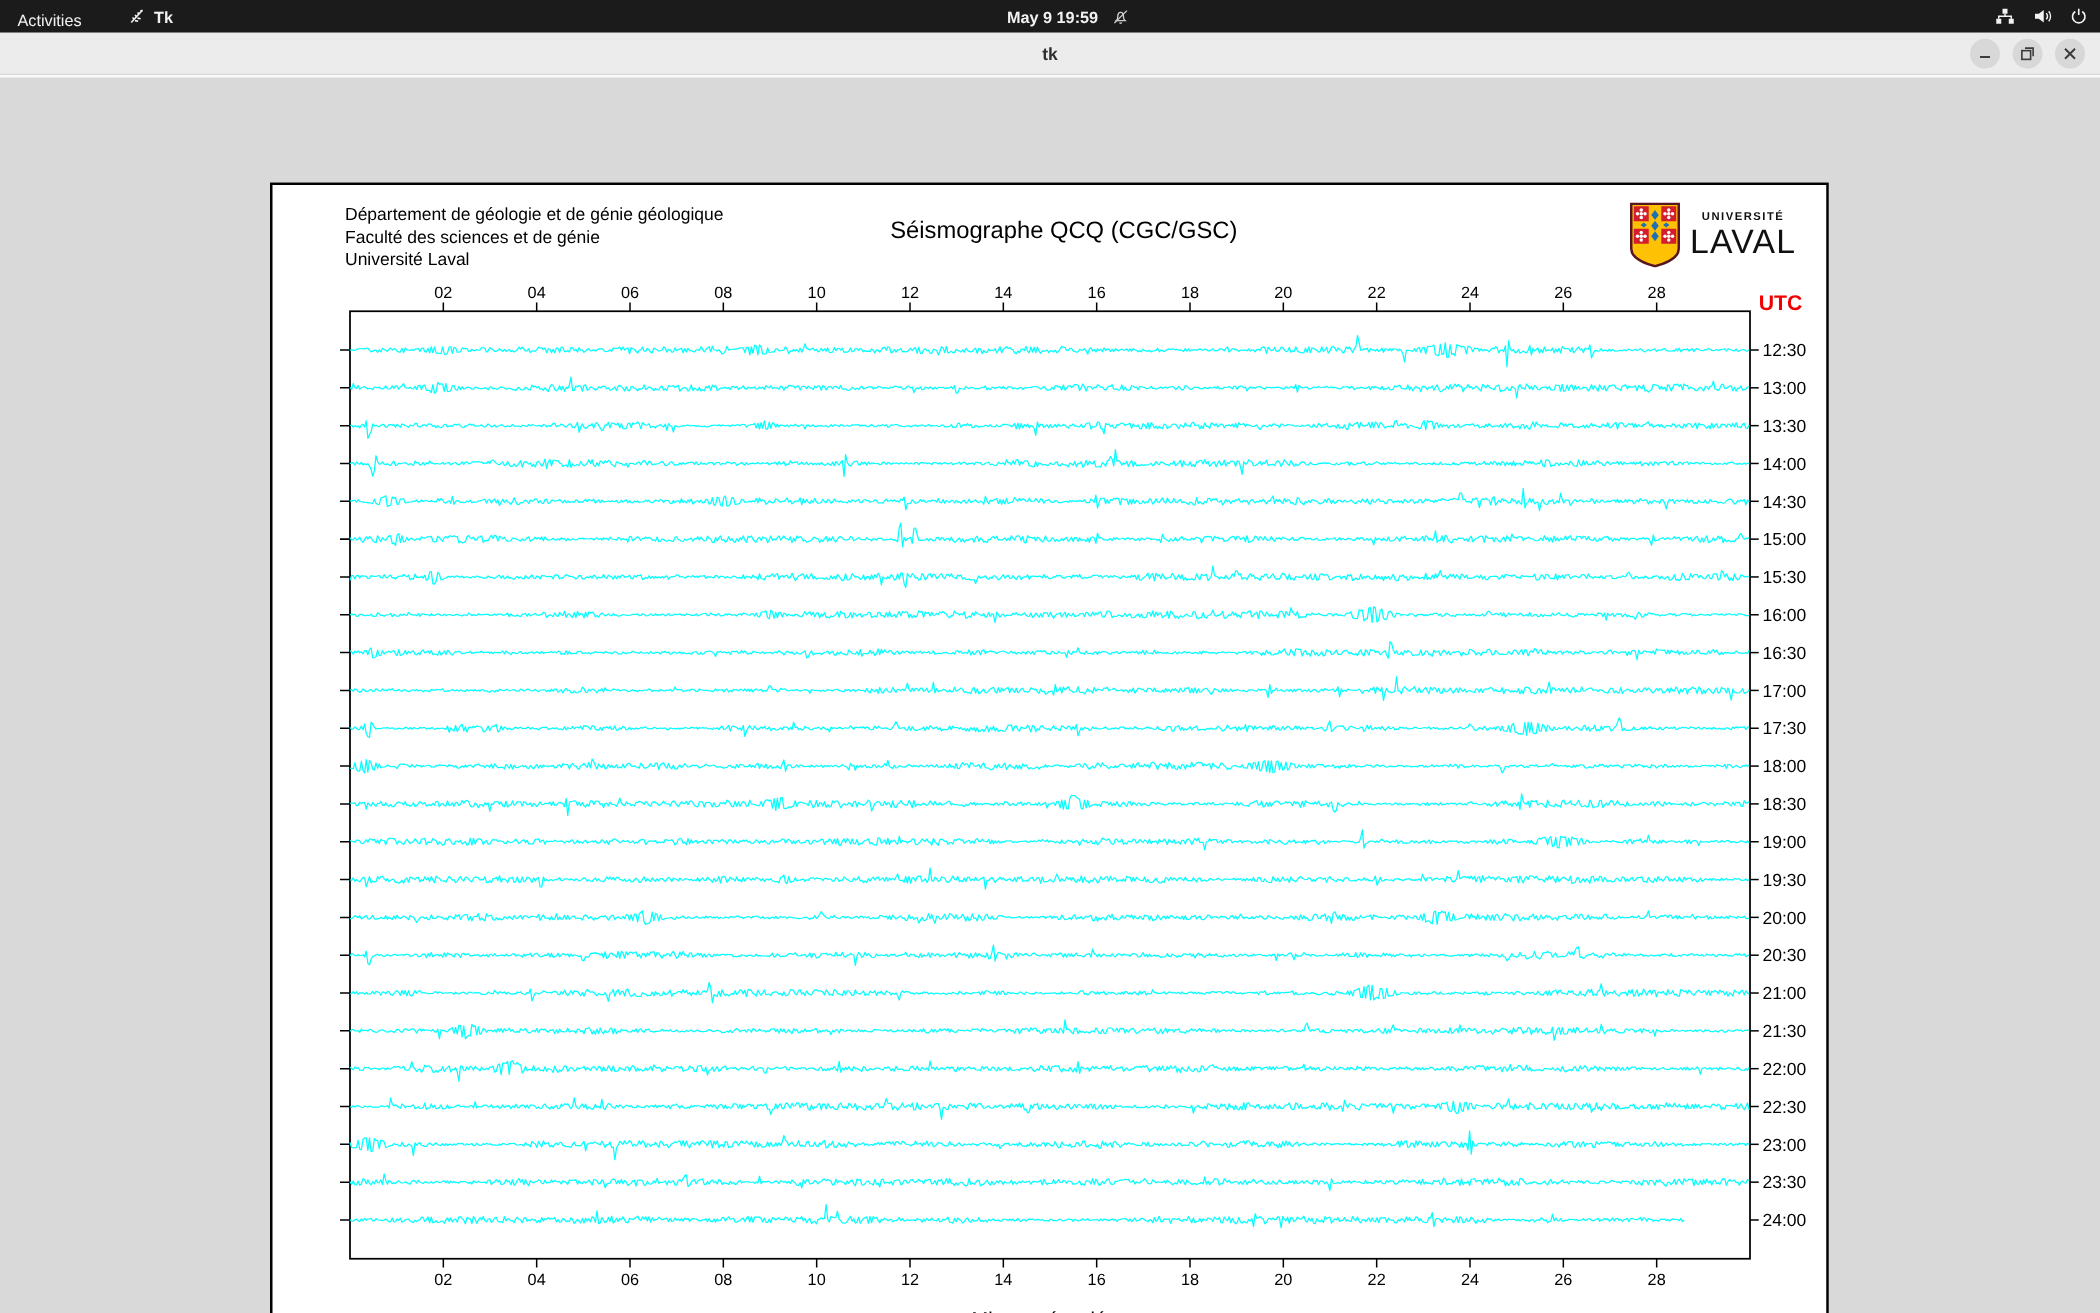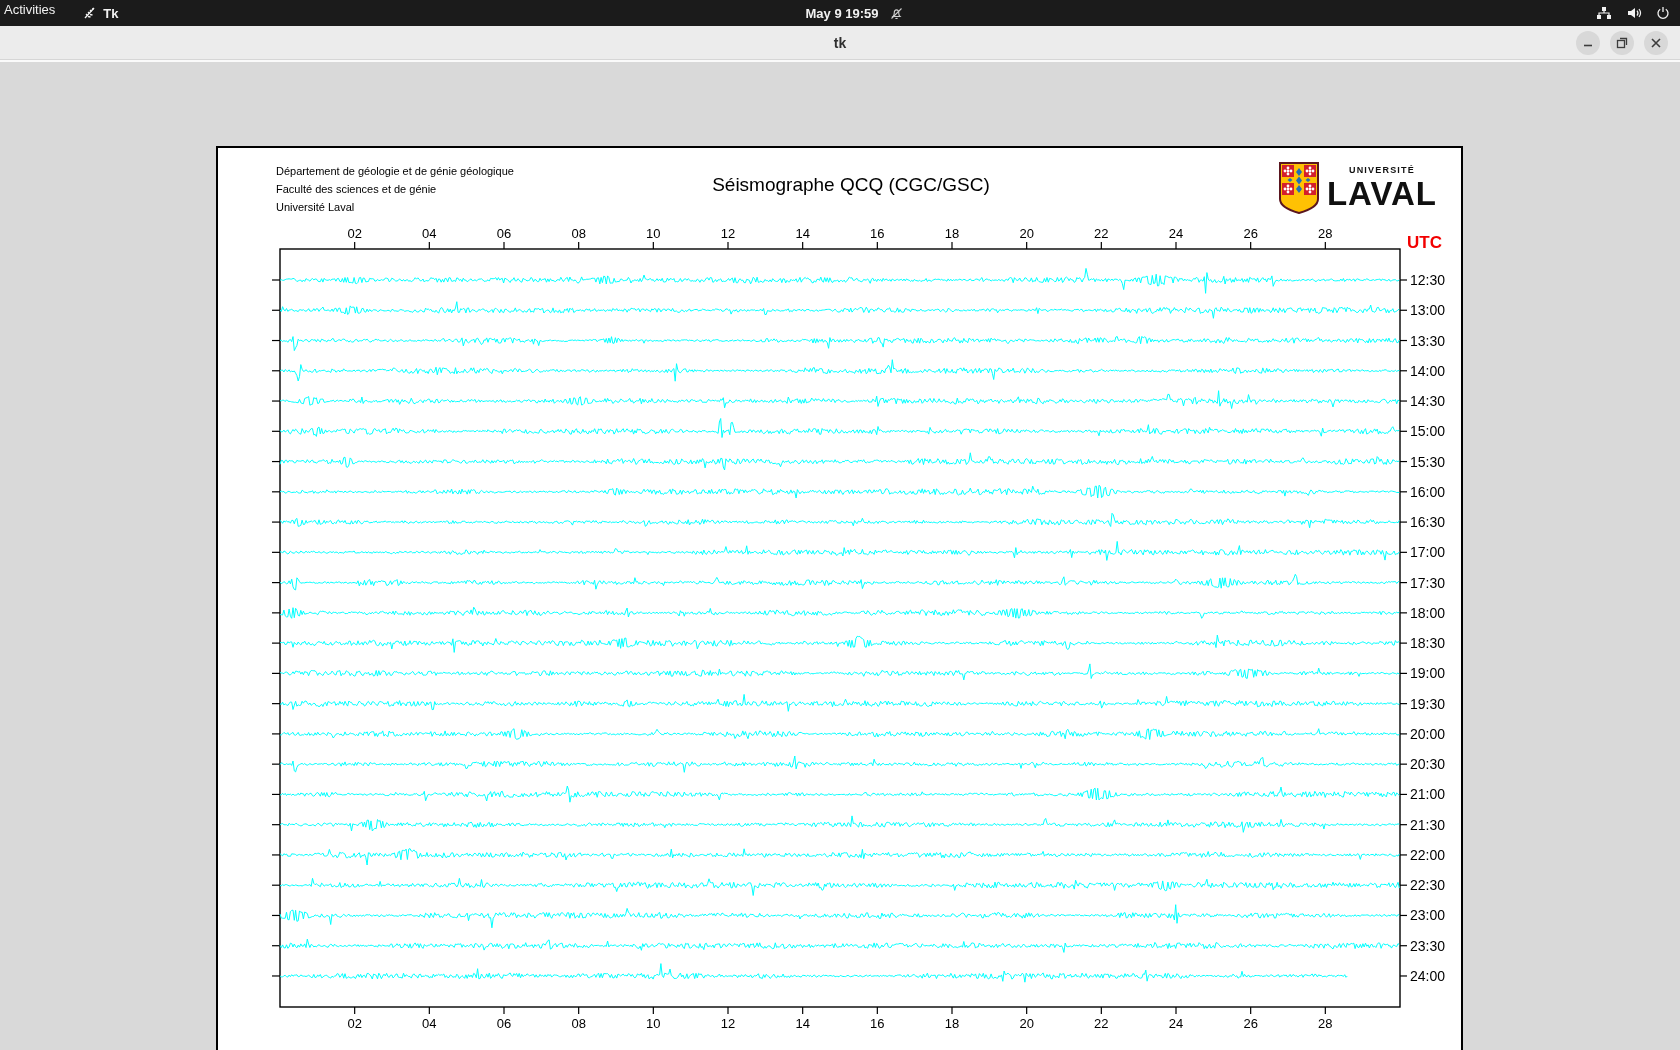--- a/index.html
+++ b/index.html
@@ -3,21 +3,21 @@
 <meta charset="utf-8">
 <style>
   * { margin:0; padding:0; box-sizing:border-box; }
   html,body { width:1680px; height:1050px; overflow:hidden; background:#d9d9d9;
               font-family:"Liberation Sans", sans-serif; }
 
   
   .topbar { position:absolute; left:0; top:0; width:1680px; height:26px;
             background:#1b1b1b; color:#f2f2f2; font-size:13px; z-index:30; }
   .tb-left { position:absolute; left:0; top:0; height:26px; display:flex; align-items:center; }
-  .tb-activities { padding:0 4px; height:22px; display:flex; align-items:flex-start; cursor:pointer; }
+  .tb-activities { padding:0 14px; height:22px; display:flex; align-items:flex-end; cursor:pointer; }
   .tb-app { display:flex; align-items:center; gap:6px; margin-left:24px; font-weight:700; }
   .tb-center { position:absolute; left:1px; right:0; top:0; height:26px;
                display:flex; align-items:center; justify-content:center; gap:10px; font-weight:700;padding-left:28px; }
   .tb-right { position:absolute; right:10px; top:0; height:26px; display:flex; align-items:center; gap:14px; }
   .tb-icon svg { display:block; }
 
   
   .titlebar { position:absolute; left:0; top:26px; width:1680px; height:34px;
               background:#ececec; border-bottom:1px solid #d6d6d6; z-index:20; }
   .win-title { position:absolute; left:0; right:0; top:0; height:34px; display:flex;
@@ -26,30 +26,30 @@
   .win-btn { width:24px; height:24px; border-radius:50%; background:#d8d8d8; color:#3c3c3c;
              display:flex; align-items:center; justify-content:center; cursor:pointer; }
   .win-btn svg { display:block; }
 
   
   .app-bg { position:absolute; left:0; top:60px; width:1680px; height:990px;
             background:#d9d9d9; border-top:2px solid #fafafa; }
   .canvas { position:absolute; left:216px; top:84px; width:1247px; height:963px;
             background:#ffffff; border:2px solid #000; }
 
-  .dept-block { position:absolute; left:58px; top:14px; font-size:11px; line-height:18px; color:#000; }
+  .dept-block { position:absolute; left:58px; top:14px; font-size:14px; line-height:18px; color:#000; }
   .plot-title { position:absolute; left:0; right:0; top:26px; text-align:center;
                 font-size:19px; font-weight:500; color:#000;padding-left:23px; }
 
   
   .logo { position:absolute; right:24px; top:14px; display:flex; align-items:center; gap:8px; }
   .logo-shield { position:relative; width:40px; height:52px; }
   .logo-text { line-height:1; color:#101010; }
   .logo-univ { font-size:9px; letter-spacing:1.2px; font-weight:700; margin-bottom:2px;text-align:center; }
-  .logo-laval { font-size:33px; letter-spacing:1px; font-weight:700; }
+  .logo-laval { font-size:27px; letter-spacing:1px; font-weight:400; }
 
   .utc-label { position:absolute; left:1189px; top:85px; font-size:17px; font-weight:700; color:#f20000; }
   .x-axis-label { position:absolute; left:0; right:0; top:900px; text-align:center; font-size:16px; color:#000; }
 
   svg.plot { position:absolute; left:0; top:0; }
 </style>
 </head>
 <body>
 
 <div class="topbar">

